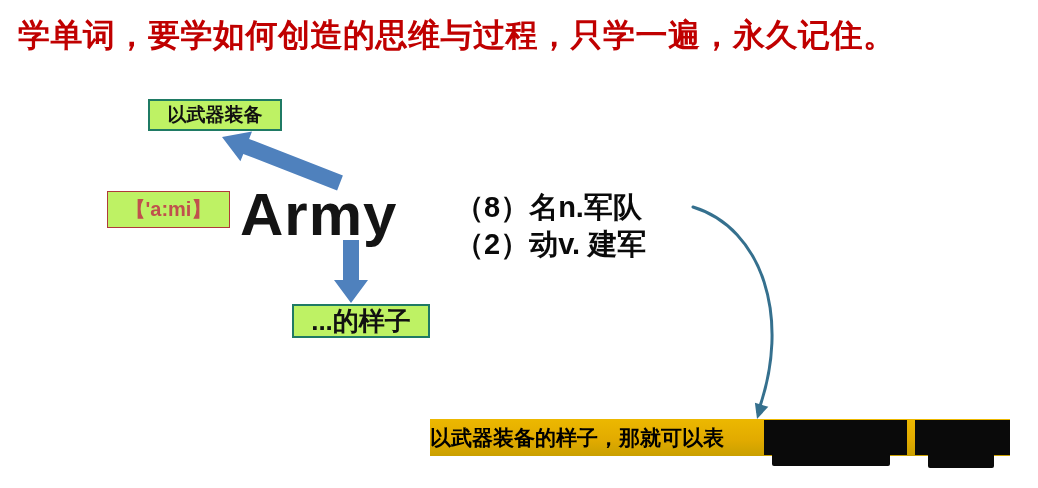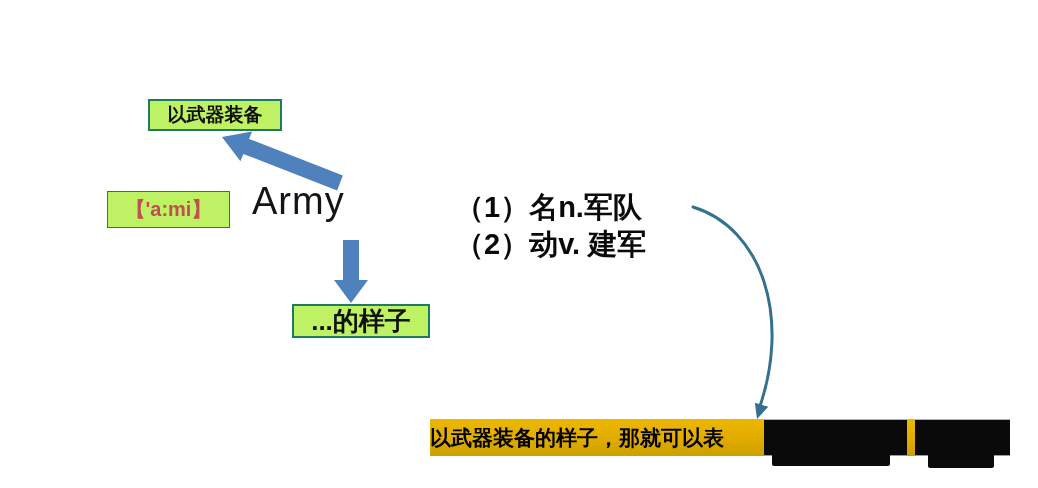--- a/index.html
+++ b/index.html
@@ -56,23 +56,23 @@
   .phonetic-box{
     left:107px; top:191px;
     width:123px; height:37px;
     border:1px solid var(--phonetic-red);
     font-size:20px;
     font-weight:bold;
     color:#c0504d;
   }
   .word{
     position:absolute;
-    left:252px; top:180px;
-    font-size:38px;
-    font-weight:normal;
+    left:240px; top:180px;
+    font-size:60px;
+    font-weight:bold;
     color:#141414;
     letter-spacing:1px;
   }
   .meanings{
     position:absolute;
     left:455px; top:189px;
     font-size:29px;
     font-weight:bold;
     color:#0a0a0a;
     line-height:37px;
@@ -106,20 +106,21 @@
   .redact-a{ left:764px; top:420px; width:143px; height:35px; }
   .redact-b{ left:915px; top:420px; width:95px;  height:35px; }
   .redact-c{ left:772px; top:453px; width:118px; height:13px; border-radius:2px;}
   .redact-d{ left:928px; top:453px; width:66px;  height:15px; border-radius:2px;}
 </style>
 </head>
 <body>
 
 <div class="slide">
 
+  <div class="slide-title">学单词，要学如何创造的思维与过程，只学一遍，永久记住。</div>
 
   <svg class="arrows-layer" width="1038" height="488" viewBox="0 0 1038 488" xmlns="http://www.w3.org/2000/svg">
 
     <polygon points="342.9,175.5 249.1,138.9 252.0,131.5 222,137 240.4,161.3 243.3,153.9 337.1,190.5" fill="#4f81bd"></polygon>
 
     <polygon points="343,240 343,280 334,280 351,303 368,280 359,280 359,240" fill="#4f81bd"></polygon>
 
     <path d="M 693 207 C 762 228, 792 318, 758 412" fill="none" stroke="#35708e" stroke-width="3" stroke-linecap="round"></path>
     <polygon points="757,419 768.3,406.8 754.9,402.8" fill="#35708e"></polygon>
   </svg>
@@ -132,21 +133,21 @@
     <span>【'a:mi】</span>
   </div>
 
   <div class="word">Army</div>
 
   <div class="tag-box suffix-box">
     <span>...的样子</span>
   </div>
 
   <div class="meanings">
-    <div>（1）名n.军队</div>
+    <div>（8）名n.军队</div>
     <div>（2）动v. 建军</div>
   </div>
 
   <div class="note-bar">
     <span class="note-text">以武器装备的样子，那就可以表</span>
   </div>
 
   <div class="redaction redact-a"></div>
   <div class="redaction redact-b"></div>
   <div class="redaction redact-c"></div>

